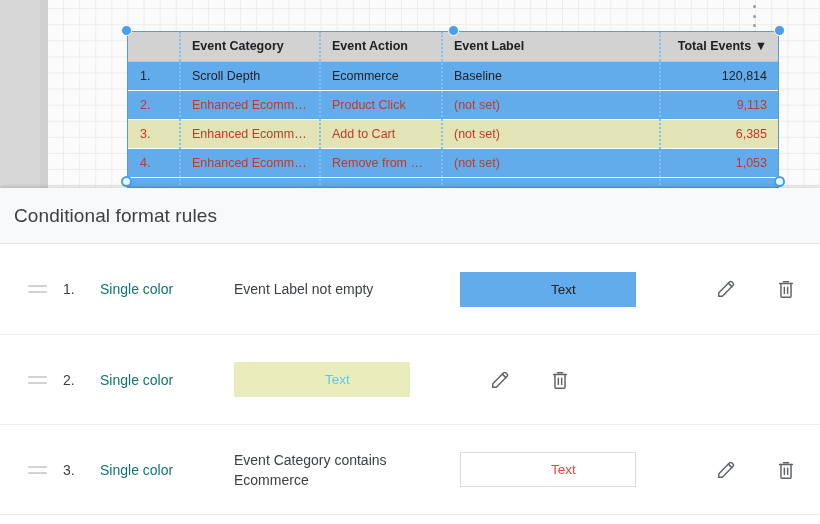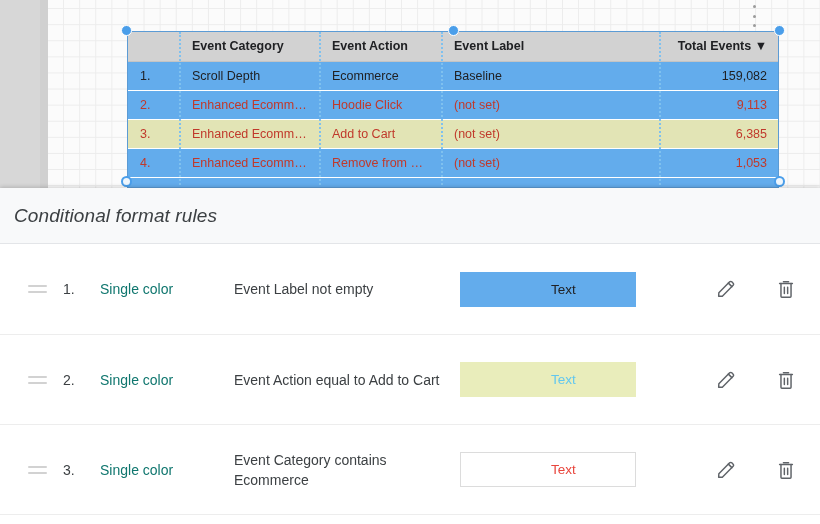--- a/index.html
+++ b/index.html
@@ -162,21 +162,20 @@
     box-shadow: 0 -1px 4px rgba(0,0,0,.18);
   }
   .panel-header {
     height: 56px;
     background: #f8f9fa;
     border-bottom: 1px solid #e3e5e8;
     display: flex;
     align-items: center;
     padding-left: 14px;
     box-sizing: border-box;
-    font-style: italic;
   }
   .panel-title {
     font-size: 19px;
     color: #3c4043;
     font-weight: normal;
     letter-spacing: .1px;
   }
 
   .rules-list {
     position: relative;
@@ -294,26 +293,26 @@
             <th>Event Label</th>
             <th class="num"><span>Total Events</span> <span>▼</span></th>
           </tr>
         </thead>
         <tbody>
           <tr class="fmt-blue first">
             <td>1.</td>
             <td>Scroll Depth</td>
             <td>Ecommerce</td>
             <td>Baseline</td>
-            <td class="num">159,082</td>
+            <td class="num">120,814</td>
           </tr>
           <tr class="fmt-blue">
             <td>2.</td>
             <td>Enhanced Ecommerce</td>
-            <td>Hoodie Click</td>
+            <td>Product Click</td>
             <td>(not set)</td>
             <td class="num">9,113</td>
           </tr>
           <tr class="fmt-olive">
             <td>3.</td>
             <td>Enhanced Ecommerce</td>
             <td>Add to Cart</td>
             <td>(not set)</td>
             <td class="num">6,385</td>
           </tr>
@@ -385,21 +384,20 @@
         </div>
       </div>
 
       <div class="rule-row">
         <div class="drag-handle">
           <i></i>
           <i></i>
         </div>
         <div class="rule-index">2.</div>
         <div class="rule-type">Single color</div>
-        <div class="rule-cond">Event Action equal to Add to Cart</div>
         <div class="swatch-cell">
           <div class="swatch" style="background:#e9edbb;color:#62c7ef;border-color:#e9edbb;">Text</div>
         </div>
         <div class="icon-cell">
           <span>
             <svg width="22" height="22" viewBox="0 0 24 24" fill="none" stroke="#5f6368" stroke-width="1.6" stroke-linecap="round" stroke-linejoin="round">
               <path d="M4 20 L4.2 16 L16 4.2 A1.6 1.6 0 0 1 18.3 4.2 L19.8 5.7 A1.6 1.6 0 0 1 19.8 8 L8 19.8 Z"></path>
               <path d="M14.6 5.6 L18.4 9.4"></path>
             </svg>
           </span>

